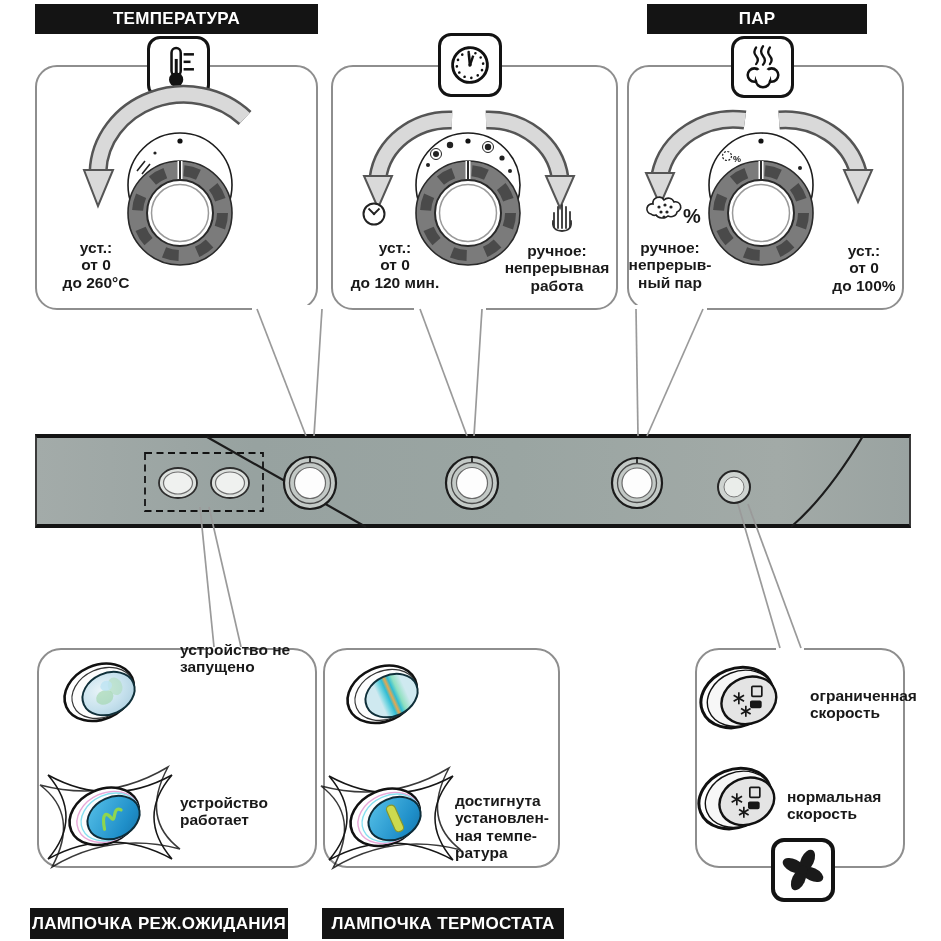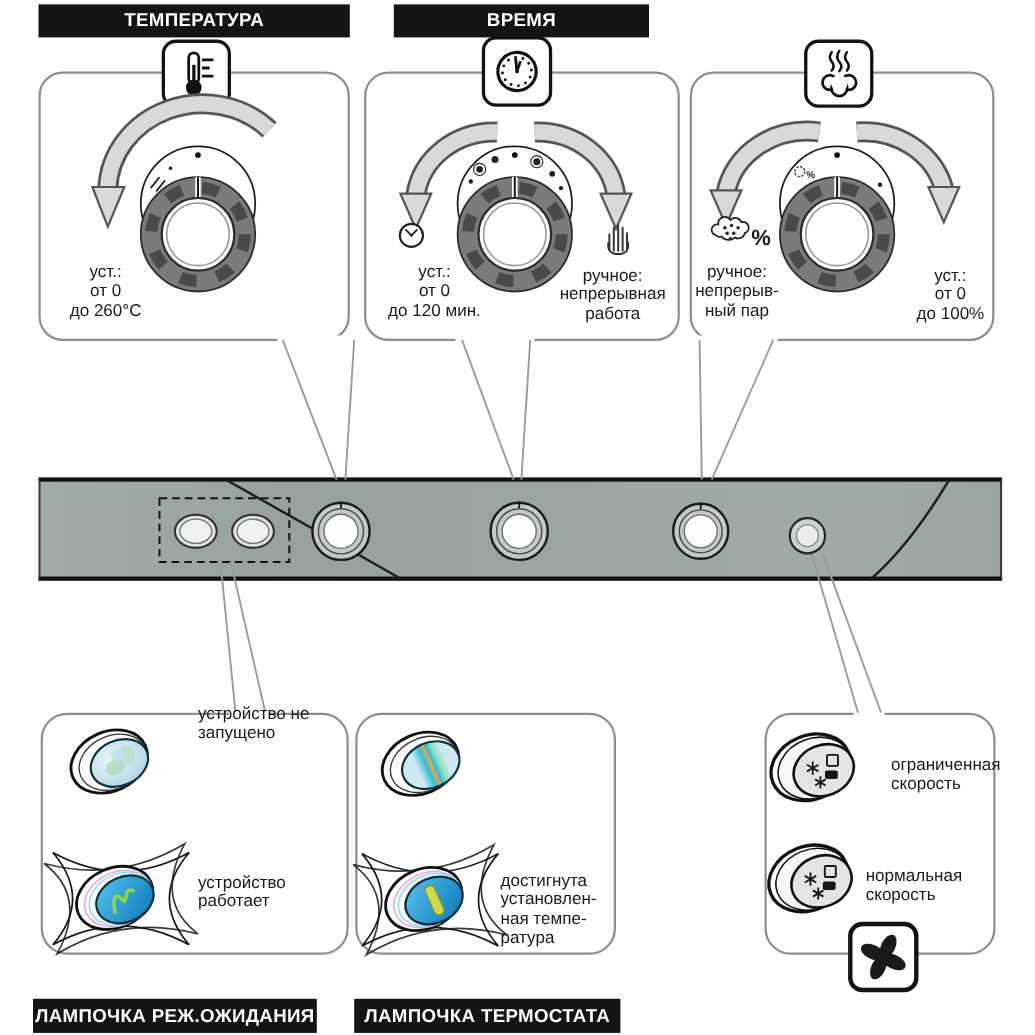--- a/index.html
+++ b/index.html
@@ -7,37 +7,37 @@
   #stage { position:relative; width:941px; height:941px; background:#fff;
            font-family:"Liberation Sans", sans-serif; overflow:hidden; }
   .bar { position:absolute; height:30px; background:#141414; color:#fff;
          font-weight:700; font-size:17px; line-height:30px; text-align:center;
          letter-spacing:.3px; }
   .rbox { position:absolute; background:#fff; border:2px solid #8e8e8e; border-radius:22px; }
   .bbox { border-radius:24px; }
   .icobox { position:absolute; width:63px; height:62px; background:#fff;
             border:3px solid #131313; border-radius:13px; display:flex;
             align-items:center; justify-content:center; z-index:3; }
-  .lbl { position:absolute; color:#191919; font-weight:400; font-size:15.5px;
+  .lbl { position:absolute; color:#191919; font-weight:700; font-size:15.5px;
          line-height:1.12; white-space:pre-line; text-align:center; z-index:6; }
   .la { text-align:left; }
   #panel { position:absolute; left:35px; top:434px; width:876px; height:94px;
            background:linear-gradient(90deg,#a3aba9,#97a2a0 25%,#9aa5a2 55%,#a2aaa7 85%,#9aa3a1);
            border-top:4px solid #141414; border-bottom:4px solid #141414;
            border-left:2px solid #3a3a3a; border-right:2px solid #3a3a3a; }
   #art { position:absolute; left:0; top:0; width:941px; height:941px;
          pointer-events:none; z-index:5; }
 </style>
 </head>
 <body>
 
 <div id="stage">
 
   <div class="bar" style="left:35px;top:4px;width:283px">ТЕМПЕРАТУРА</div>
-  <div class="bar" style="left:358px;top:4px;width:232px">ВРЕМЯ</div>
+  <div class="bar" style="left:647px;top:4px;width:220px">ПАР</div>
 
   <div class="rbox" style="left:35px;top:65px;width:283px;height:245px"></div>
   <div class="rbox" style="left:331px;top:65px;width:287px;height:245px"></div>
   <div class="rbox" style="left:627px;top:65px;width:277px;height:245px"></div>
 
   <div class="icobox" style="left:147px;top:36px">
     <svg viewBox="0 0 40 40" width="46" height="46">
       <line x1="24" y1="9" x2="33" y2="9" stroke="#111" stroke-width="2.2"></line>
       <line x1="24" y1="15.5" x2="30" y2="15.5" stroke="#111" stroke-width="2.2"></line>
       <line x1="24" y1="22" x2="33" y2="22" stroke="#111" stroke-width="2.2"></line>

